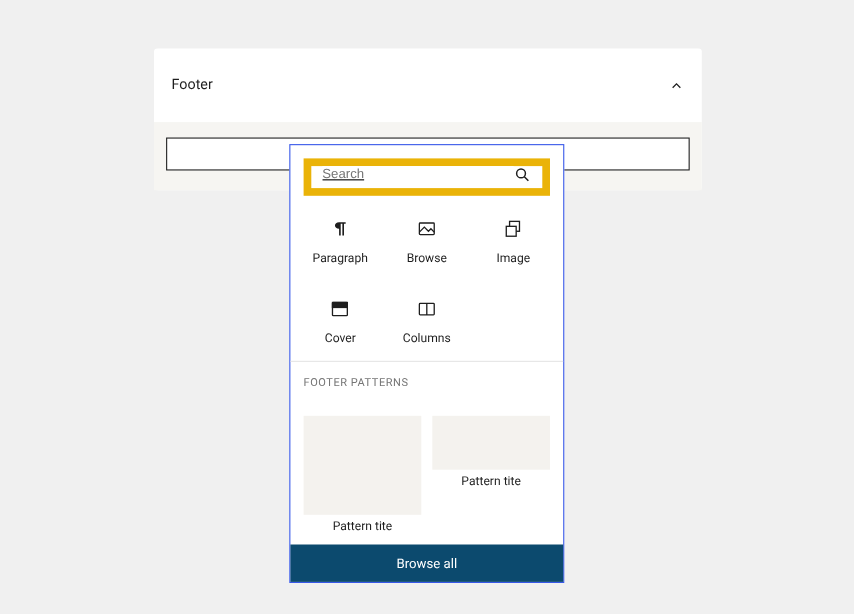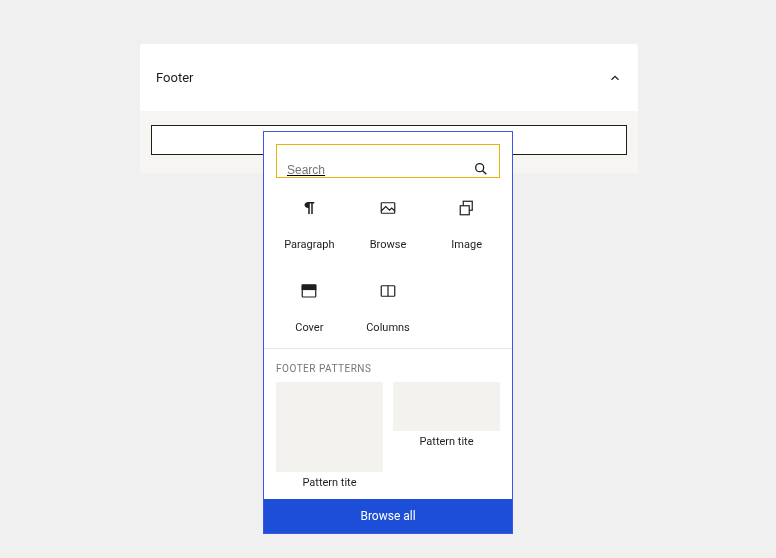--- a/index.html
+++ b/index.html
@@ -51,22 +51,22 @@
     top: 131px;
     width: 250px;
     background: #fff;
     border: 1px solid #3858e9;
     display: flex;
     flex-direction: column;
   }
   .search-wrap { padding: 12px; }
   .search {
     display: flex;
-    align-items: flex-end;
-    border: 1px solid #eab308;
+    align-items: flex-start;
+    border: 7px solid #eab308;
     height: 34px;
     padding: 0 10px;
     text-decoration: underline;
   }
   .search input {
     flex: 1;
     border: none;
     outline: none;
     font-size: 12px;
     color: #1e1e1e;
@@ -76,35 +76,35 @@
   .blocks {
     display: grid;
     grid-template-columns: 1fr 1fr 1fr;
     padding: 4px 6px 10px 6px;
     row-gap: 22px;
   }
   .block-item {
     display: flex;
     flex-direction: column;
     align-items: center;
-    gap: 20px;
+    gap: 10px;
     cursor: pointer;
     padding: 4px 0;
     justify-content: space-between;
   }
   .block-icon { width: 20px; height: 20px; display:flex; align-items:center; justify-content:center; }
   .block-label { font-size: 11px; color: #1e1e1e; }
   .divider { height: 1px; background: #e5e5e5; width:100%; }
   .patterns-section { padding: 14px 12px 10px 12px; }
   .patterns-head {
     font-size: 10px;
     letter-spacing: 0.5px;
     color: #757575;
     text-transform: uppercase;
-    margin-bottom: 8px;
+    margin-bottom: 24px;
   }
   .patterns-grid {
     display: flex;
     gap: 10px;
     align-items: flex-start;
   }
   .pattern {
     display: flex;
     flex-direction: column;
     align-items: center;
@@ -112,21 +112,21 @@
     cursor: pointer;
   }
   .pattern-preview {
     background: #f4f2ee;
     width: 107px;
   }
   .pattern-preview.tall { height: 90px; }
   .pattern-preview.short { height: 49px; }
   .pattern-title { font-size: 11px; color: #1e1e1e; }
   .browse-all {
-    background: #1d4ed8;
+    background: #0c4a6e;
     color: #fff;
     text-align: center;
     font-size: 12px;
     padding: 10px 0;
     cursor: pointer;
   }
 </style>
 </head>
 <body>
 

